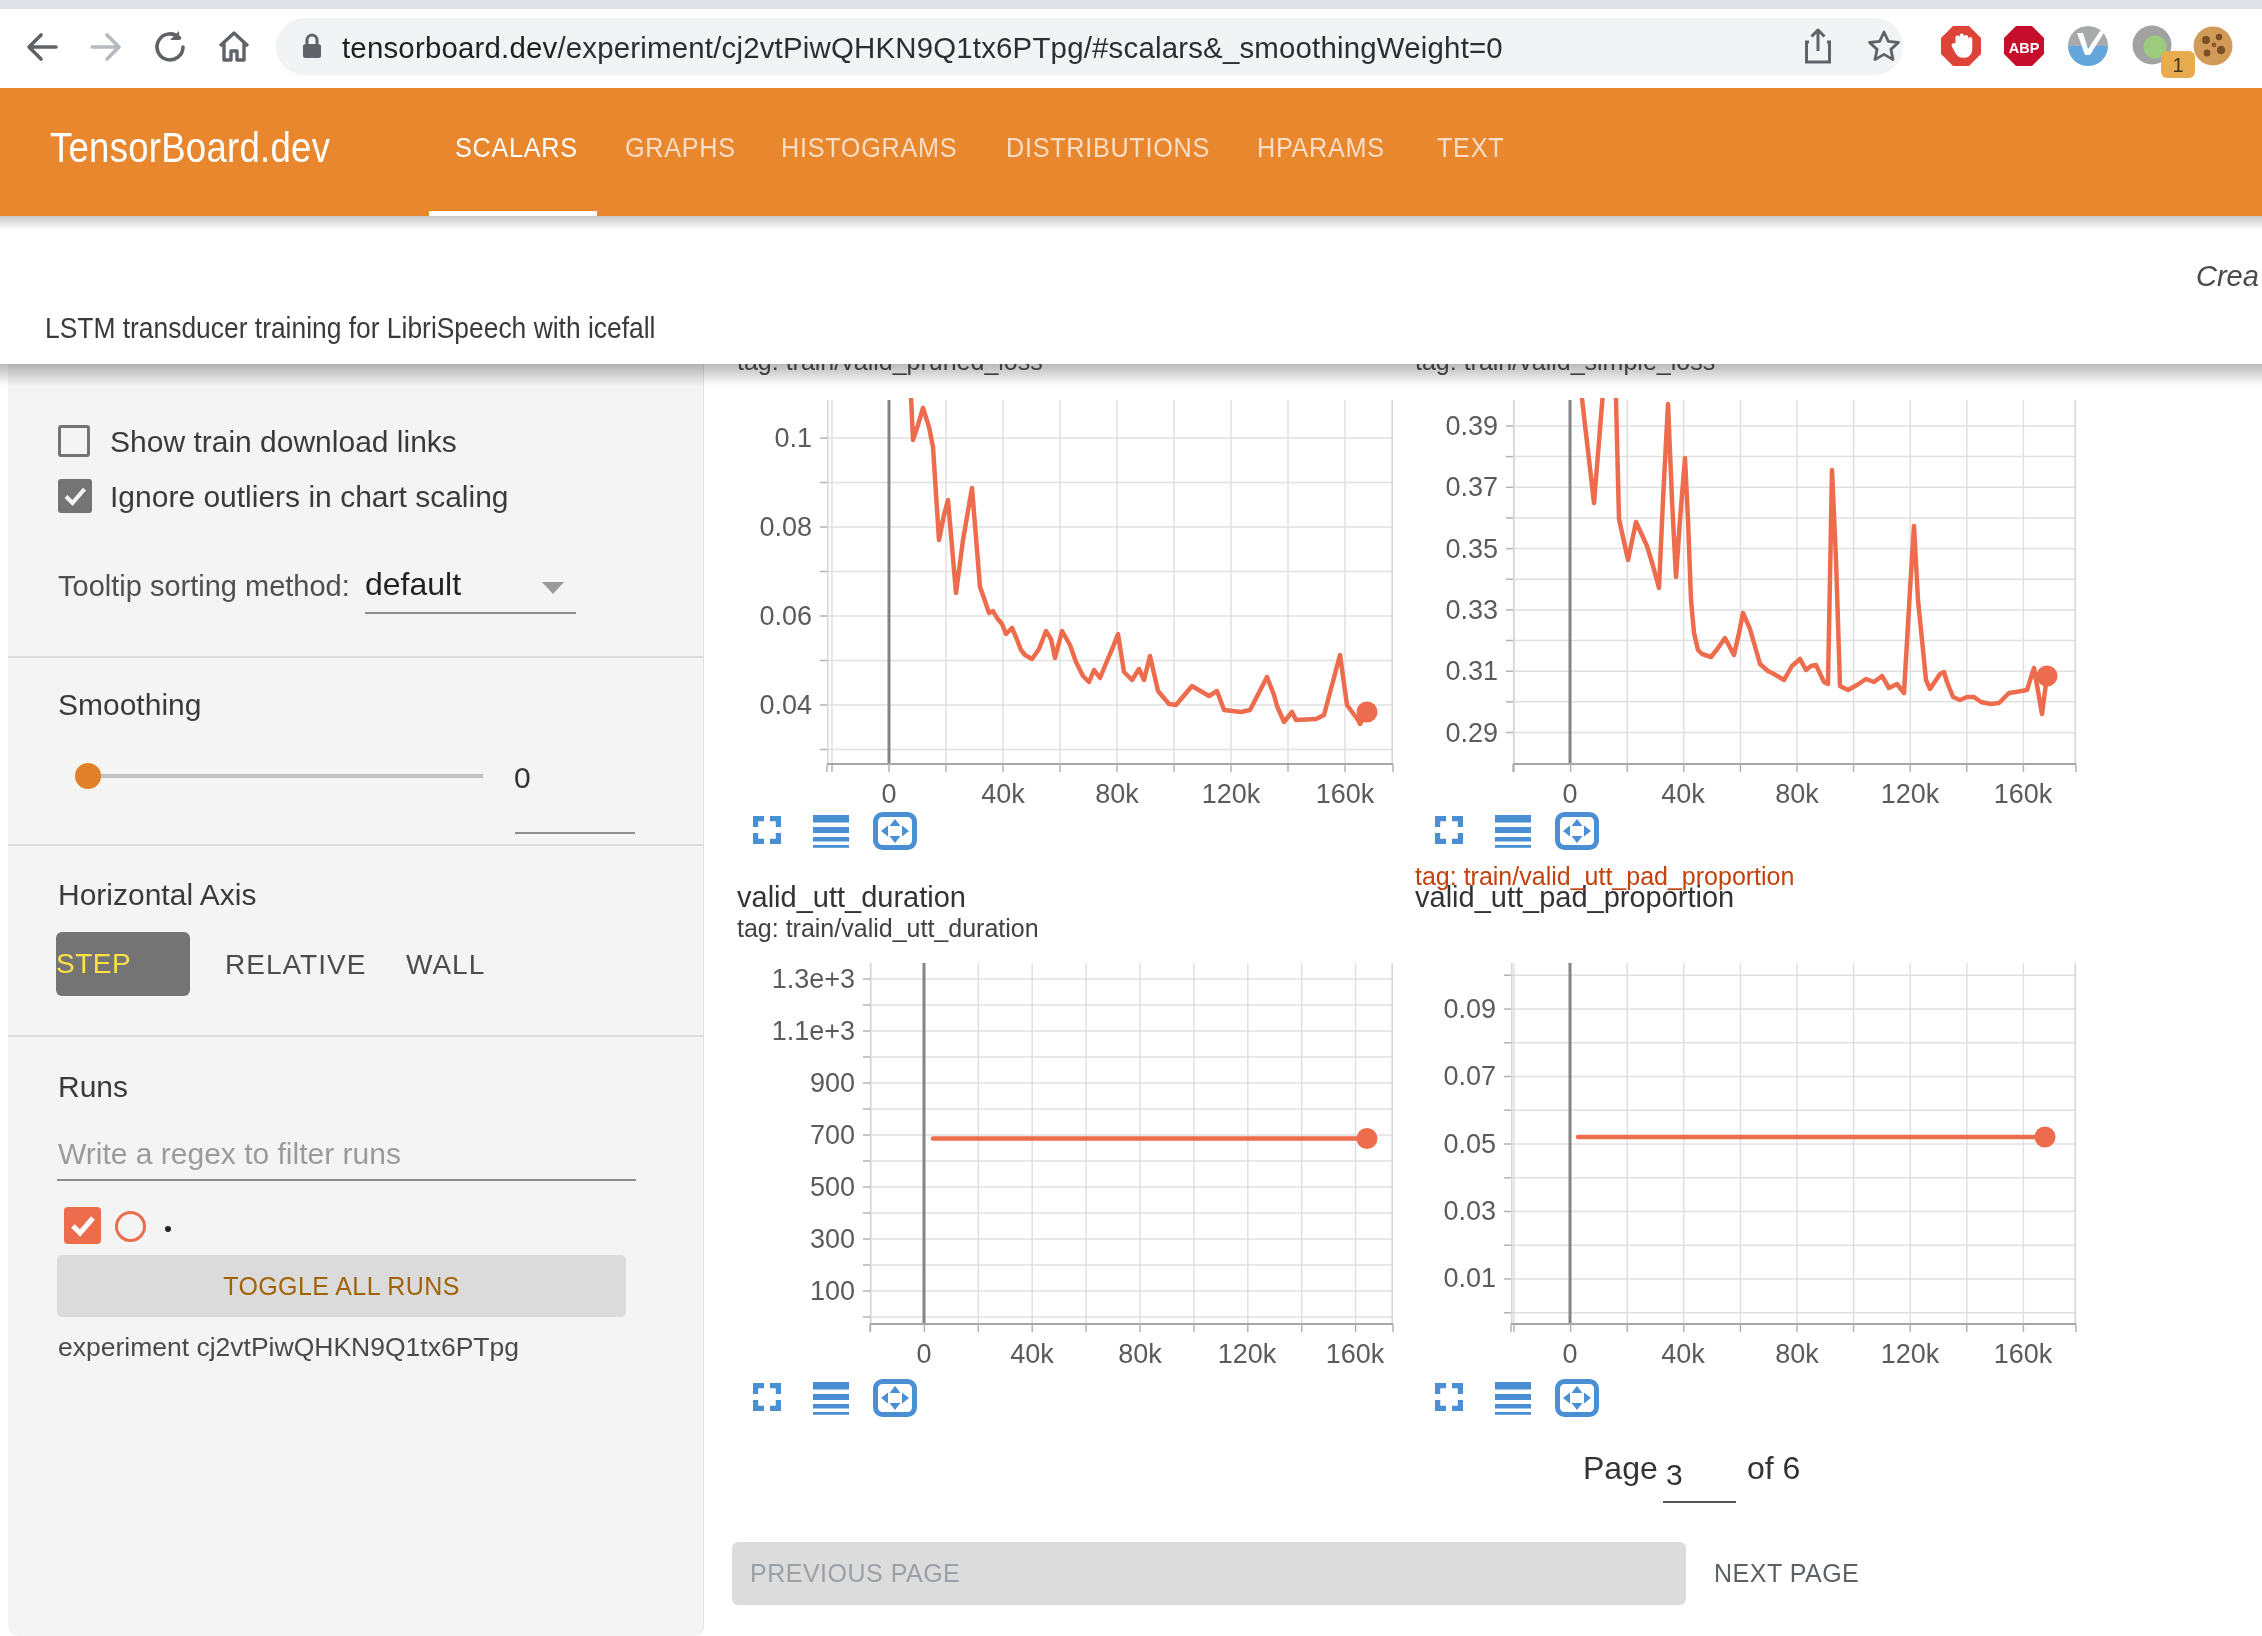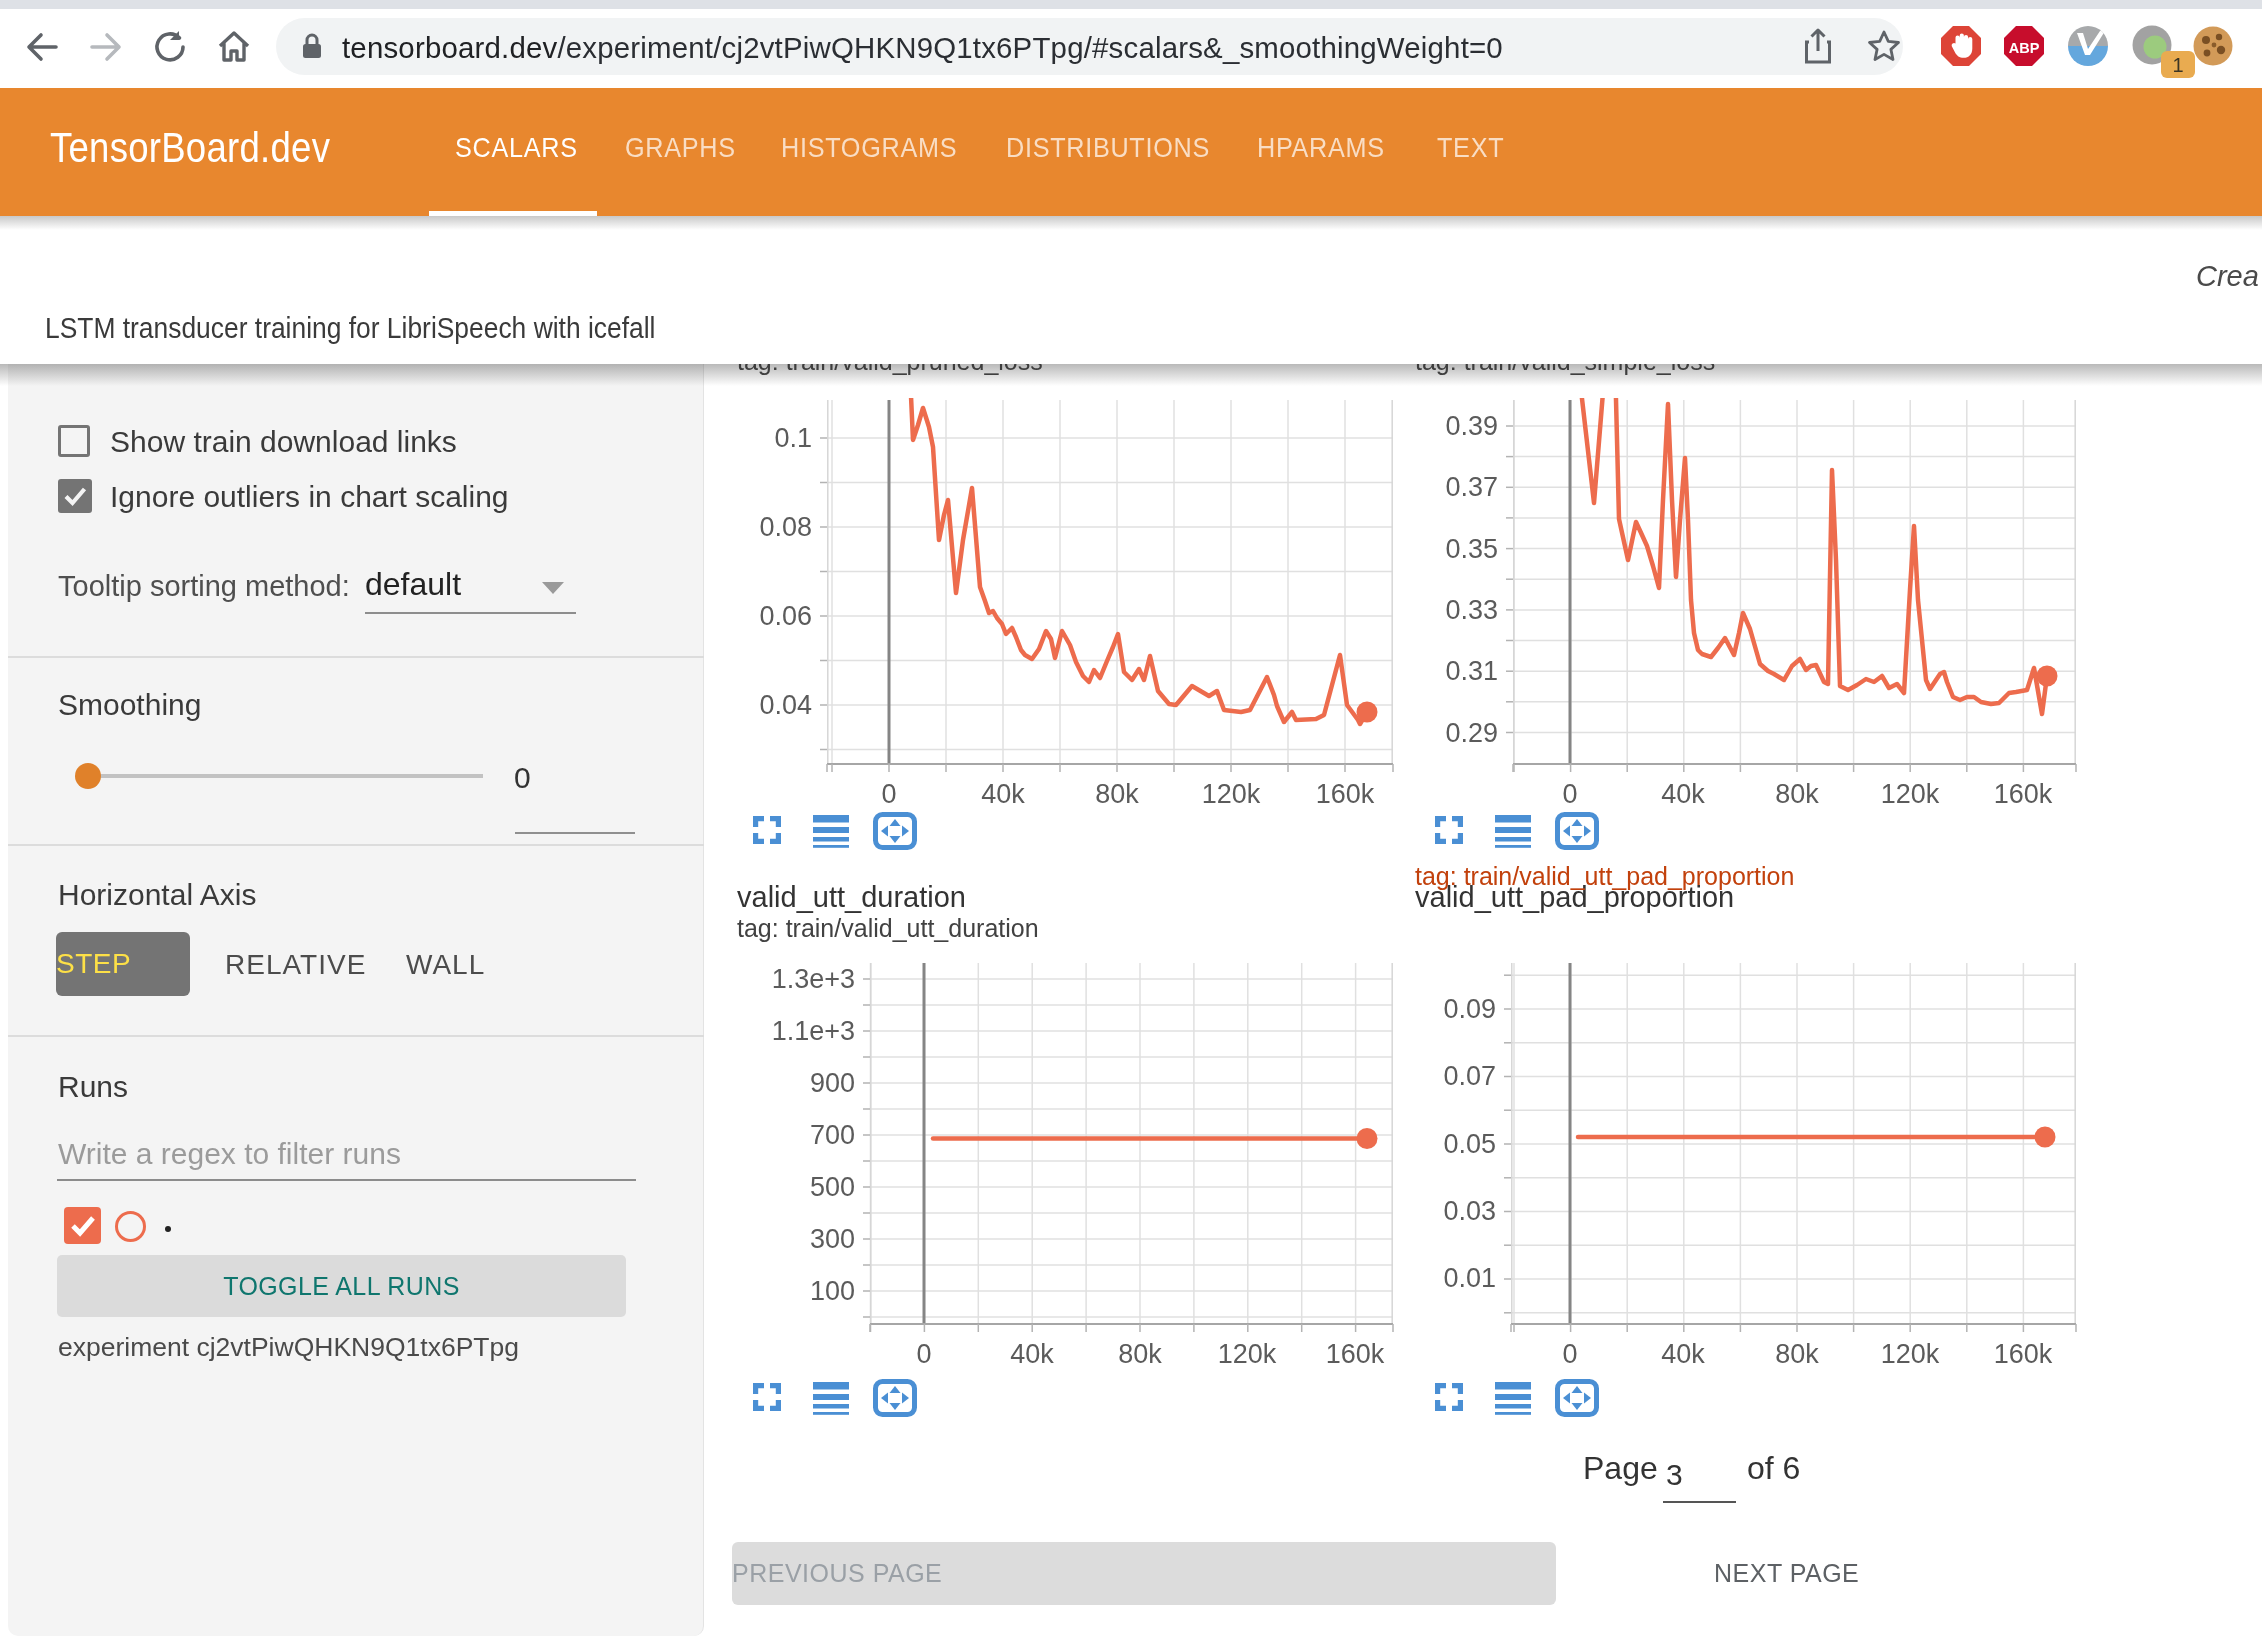--- a/index.html
+++ b/index.html
@@ -137,21 +137,21 @@
 
   <div class="abs" style="left:58px;top:1070px;font-size:30px;color:#3a3a3a">Runs</div>
   <div class="abs" style="left:58px;top:1137px;font-size:30px;color:#9b9b9b">Write a regex to filter runs</div>
   <div class="abs" style="left:57px;top:1179px;width:579px;height:2px;background:#8c8c8c"></div>
   <div class="abs" style="left:64px;top:1207px;width:37px;height:37px;background:#ed6c4d;border-radius:4px"></div>
   <svg class="abs" style="left:64px;top:1207px" width="37" height="37" viewBox="0 0 37 37">
     <path d="M9 19 L16 26 L29 11" fill="none" stroke="#fff" stroke-width="5"></path>
   </svg>
   <div class="abs" style="left:115px;top:1211px;width:31px;height:31px;border:3.5px solid #ed6c4d;border-radius:50%"></div>
   <div class="abs" style="left:165px;top:1226px;width:6px;height:6px;background:#222;border-radius:50%"></div>
-  <div class="abs" style="left:57px;top:1255px;width:569px;height:62px;background:#dbdbdb;border-radius:5px;color:#0f766e;font-size:25px;text-align:center;line-height:62px;letter-spacing:0.4px">TOGGLE ALL RUNS</div>
+  <div class="abs" style="left:57px;top:1255px;width:569px;height:62px;background:#dbdbdb;border-radius:5px;color:#a16207;font-size:25px;text-align:center;line-height:62px;letter-spacing:0.4px">TOGGLE ALL RUNS</div>
   <div class="abs" style="left:58px;top:1332px;font-size:26.5px;color:#4a4a4a">experiment cj2vtPiwQHKN9Q1tx6PTpg</div>
 </div>
 
 <div class="abs" style="left:737px;top:347px;font-size:25px;color:#424242">tag: train/valid_pruned_loss</div>
 <div class="abs" style="left:1415px;top:347px;font-size:25px;color:#424242">tag: train/valid_simple_loss</div>
 
 <div class="abs" style="left:737px;top:881px;font-size:29px;color:#333">valid_utt_duration</div>
 <div class="abs" style="left:737px;top:914px;font-size:25px;color:#424242">tag: train/valid_utt_duration</div>
 <div class="abs" style="left:1415px;top:881px;font-size:29px;color:#333">valid_utt_pad_proportion</div>
 <div class="abs" style="left:1415px;top:862px;font-size:25px;color:#c2410c">tag: train/valid_utt_pad_proportion</div>
@@ -496,14 +496,14 @@
     <path d="M22 7l5.5 7h-11z" fill="#4a8fd4"></path>
     <path d="M22 31l-5.5-7h11z" fill="#4a8fd4"></path>
     <path d="M8 19l7-5.5v11z" fill="#4a8fd4"></path>
     <path d="M36 19l-7 5.5v-11z" fill="#4a8fd4"></path>
   </svg>
 
 <div class="abs" style="left:1583px;top:1450px;font-size:32px;color:#333">Page</div>
 <div class="abs" style="left:1666px;top:1458px;font-size:30px;color:#333">3</div>
 <div class="abs" style="left:1663px;top:1501px;width:73px;height:2px;background:#555"></div>
 <div class="abs" style="left:1747px;top:1450px;font-size:32px;color:#333">of 6</div>
-<div class="abs" style="left:732px;top:1542px;width:824px;height:63px;background:#dcdcdc;border-radius:6px;color:#9aa0a6;font-size:25px;line-height:63px;letter-spacing:0.5px">PREVIOUS PAGE</div>
+<div class="abs" style="left:732px;top:1542px;width:954px;height:63px;background:#dcdcdc;border-radius:6px;color:#9aa0a6;font-size:25px;line-height:63px;padding-left:18px;letter-spacing:0.5px">PREVIOUS PAGE</div>
 <div class="abs" style="left:1714px;top:1542px;height:63px;color:#5d6165;font-size:25px;line-height:63px;letter-spacing:0.5px">NEXT PAGE</div>
 
 </body></html>

